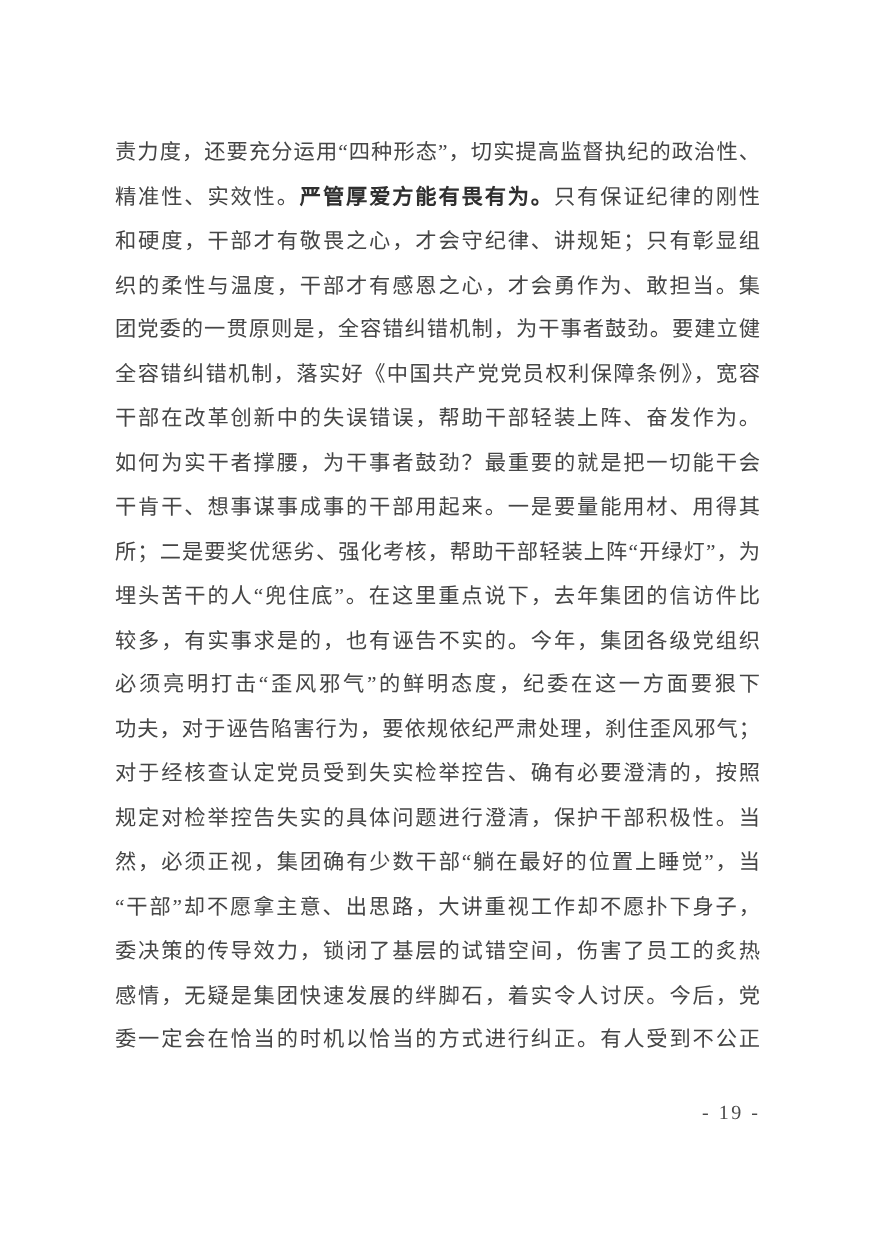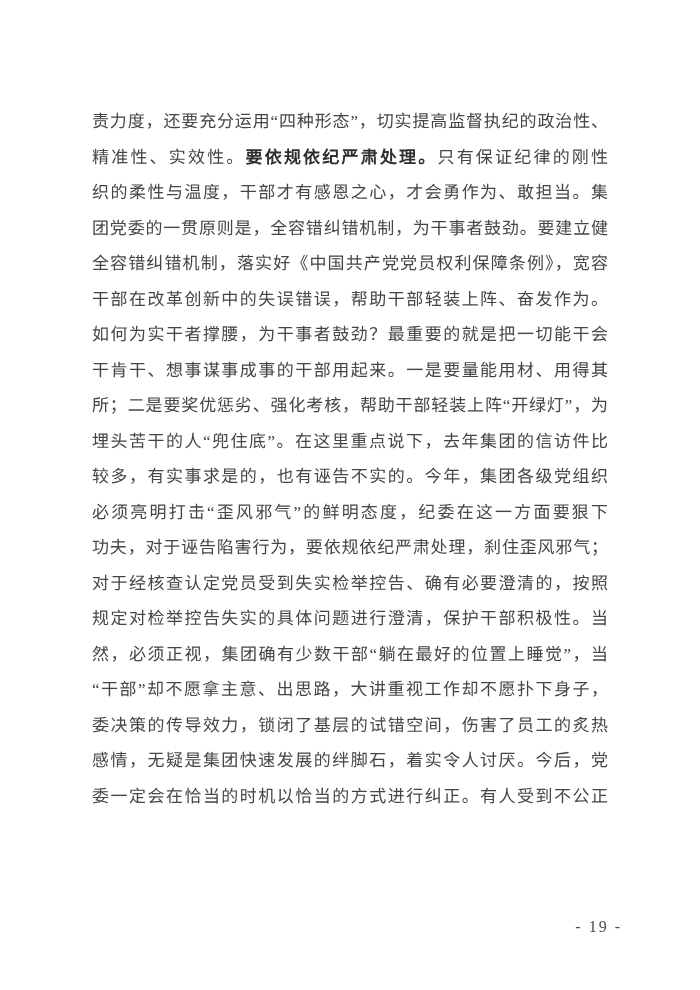--- a/index.html
+++ b/index.html
@@ -36,35 +36,35 @@
     font-weight: 700;
     color: #2f2f2f;
   }
   .page-number {
     position: absolute;
     left: 548px;
     top: 882px;
     width: 74px;
     font-size: 16px;
     letter-spacing: 2px;
-    text-align: right;
+    text-align: center;
     color: #4a4a4a;
     white-space: nowrap;
-    margin-top: 36px;
   }
 </style>
 </head>
 <body>
 
 <div class="page">
   <div class="body-text">
     <div class="line">责力度，还要充分运用“四种形态”，切实提高监督执纪的政治性、</div>
     <div class="line">
-      <span>精准性、实效性。</span><span class="emphasis">要依规依纪严肃处理。</span><span>只有保证纪律的刚性</span>
+      <span>精准性、实效性。</span><span class="emphasis">严管厚爱方能有畏有为。</span><span>只有保证纪律的刚性</span>
     </div>
+    <div class="line">和硬度，干部才有敬畏之心，才会守纪律、讲规矩；只有彰显组</div>
     <div class="line">织的柔性与温度，干部才有感恩之心，才会勇作为、敢担当。集</div>
     <div class="line">团党委的一贯原则是，全容错纠错机制，为干事者鼓劲。要建立健</div>
     <div class="line">全容错纠错机制，落实好《中国共产党党员权利保障条例》，宽容</div>
     <div class="line">干部在改革创新中的失误错误，帮助干部轻装上阵、奋发作为。</div>
     <div class="line">如何为实干者撑腰，为干事者鼓劲？最重要的就是把一切能干会</div>
     <div class="line">干肯干、想事谋事成事的干部用起来。一是要量能用材、用得其</div>
     <div class="line">所；二是要奖优惩劣、强化考核，帮助干部轻装上阵“开绿灯”，为</div>
     <div class="line">埋头苦干的人“兜住底”。在这里重点说下，去年集团的信访件比</div>
     <div class="line">较多，有实事求是的，也有诬告不实的。今年，集团各级党组织</div>
     <div class="line">必须亮明打击“歪风邪气”的鲜明态度，纪委在这一方面要狠下</div>

